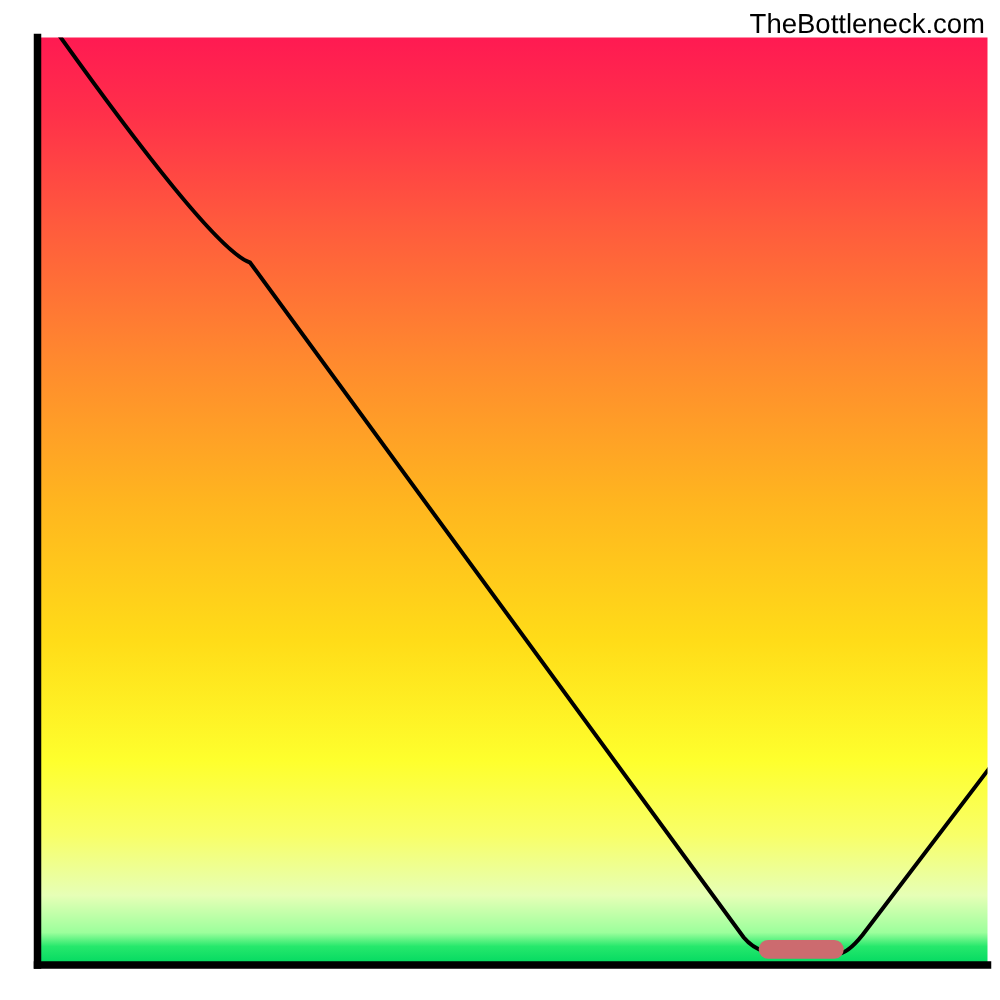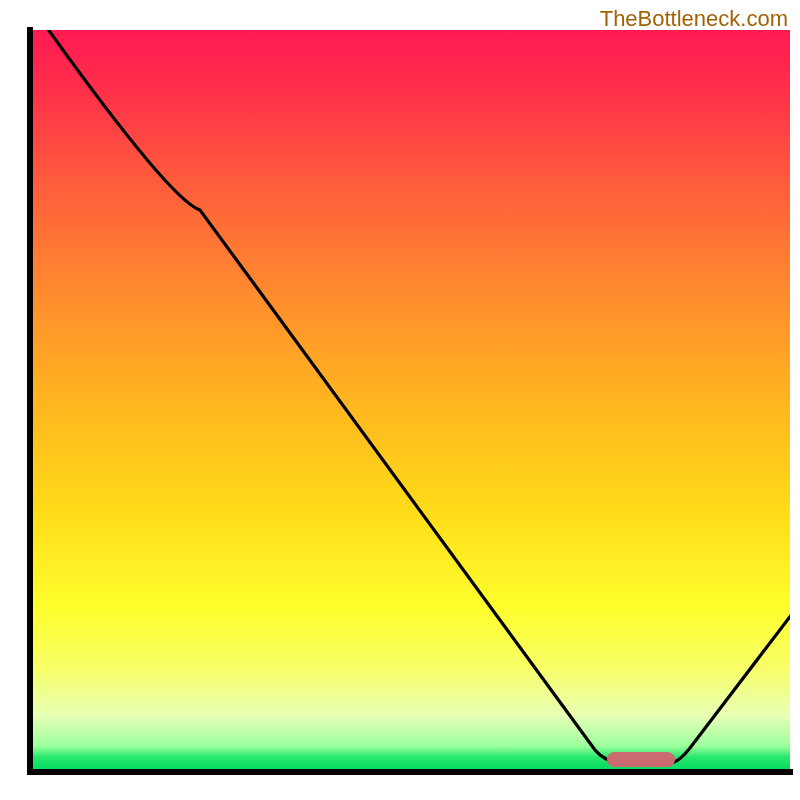--- a/index.html
+++ b/index.html
@@ -7,21 +7,21 @@
     width: 800px;
     height: 800px;
     background: #ffffff;
     position: relative;
     font-family: Arial, sans-serif;
   }
   .watermark {
     position: absolute;
     top: 6px;
     right: 12px;
-    color: #a16207;
+    color: #000000;
     font-size: 22px;
     font-weight: 500;
     z-index: 10;
   }
   .plot-area {
     position: absolute;
     left: 30px;
     top: 30px;
     width: 760px;
     height: 742px;

